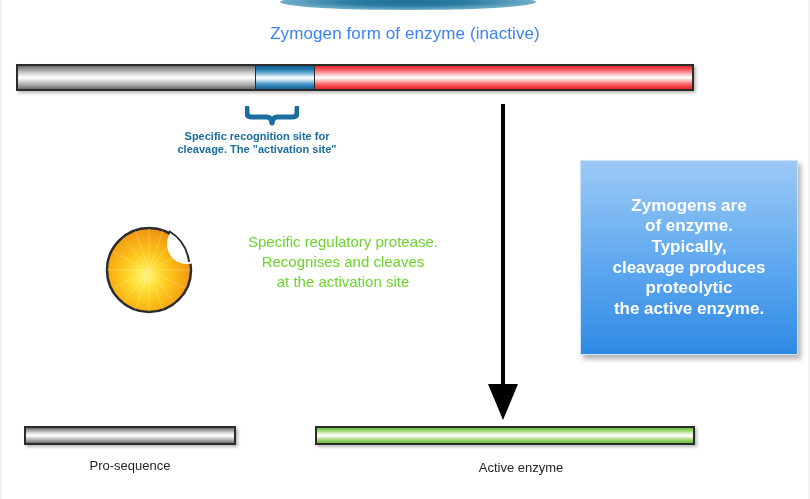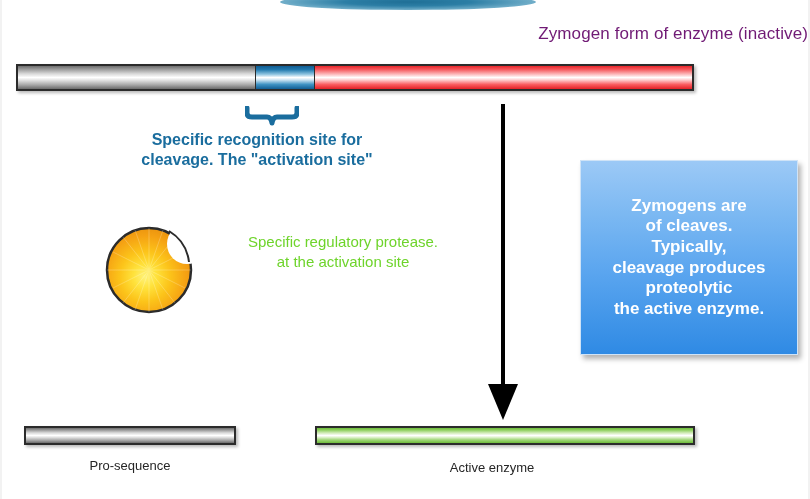--- a/index.html
+++ b/index.html
@@ -25,23 +25,23 @@
     width:256px;height:16px;
     background:radial-gradient(ellipse at 50% 50%, #1f6f96 0%, #2c7ea5 35%, #71aec9 70%, rgba(255,255,255,0) 100%);
     border-radius:50%/50%;
     filter:blur(0.3px);
   }
 
   
   .title{
     position:absolute;
     left:0;right:0;top:24px;
-    text-align:right;
+    text-align:center;
     font-size:17px;
-    color:#701a75;
+    color:#3b82f6;
     letter-spacing:0.1px;
   }
 
   
   .zymogen-bar{
     position:absolute;
     left:14px;top:64px;
     width:678px;height:27px;
     display:flex;
     box-sizing:border-box;
@@ -68,21 +68,21 @@
   .brace{
     position:absolute;
     left:243px;top:106px;
     width:54px;height:22px;
   }
   .blue-caption{
     position:absolute;
     left:44px;top:130px;
     width:422px;
     text-align:center;
-    font-size:16px;
+    font-size:11px;
     font-weight:700;
     line-height:1.22;
     color:#1a6d9e;
     text-shadow:0 1px 0 rgba(255,255,255,0.6);
   }
 
   
   .protease{
     position:absolute;
     left:101px;top:222px;
@@ -150,21 +150,21 @@
     background:linear-gradient(to bottom,#6fbd3c 0%,#8fd05f 14%,#cfeab4 32%,#ffffff 50%,#e6f5d6 60%,#9ed575 80%,#6dbb3a 100%);
     box-shadow:2px 2px 3px rgba(0,0,0,0.28);
   }
   .bar-label{
     position:absolute;
     font-size:13px;
     color:#262626;
     text-align:center;
   }
   .label-pro{left:22px;top:458px;width:212px;}
-  .label-active{left:300px;top:460px;width:380px;}
+  .label-active{left:329px;top:460px;width:380px;}
 </style>
 </head>
 <body>
 
 <div id="slide">
 
   <div class="top-lens"></div>
 
   <div class="title">Zymogen form of enzyme (inactive)</div>
 
@@ -216,32 +216,33 @@
           <line x1="46" y1="48" x2="10" y2="30"></line>
         <line x1="46" y1="48" x2="20" y2="15"></line>
           <line x1="46" y1="48" x2="32" y2="8"></line>
       </g>
     </g>
     <path d="M66 9 A42 42 0 0 1 86 40" fill="none" stroke="#2b2b2b" stroke-width="2"></path>
   </svg>
 
   <div class="green-caption">
     <div>Specific regulatory protease.</div>
+    <div>Recognises and cleaves</div>
     <div>at the activation site</div>
   </div>
 
   <svg class="arrow" viewBox="0 0 38 322">
     <line x1="19" y1="4" x2="19" y2="292" stroke="#000000" stroke-width="4"></line>
     <polygon points="19,320 4,284 34,284" fill="#000000"></polygon>
   </svg>
 
   <div class="info-box">
     <div class="info-text">
       <div>Zymogens are</div>
-      <div>of cleaves.</div>
+      <div>of enzyme.</div>
       <div>Typically,</div>
       <div>cleavage produces</div>
       <div>proteolytic</div>
       <div>the active enzyme.</div>
     </div>
   </div>
 
   <div class="pro-bar"></div>
   <div class="bar-label label-pro">Pro-sequence</div>
 

